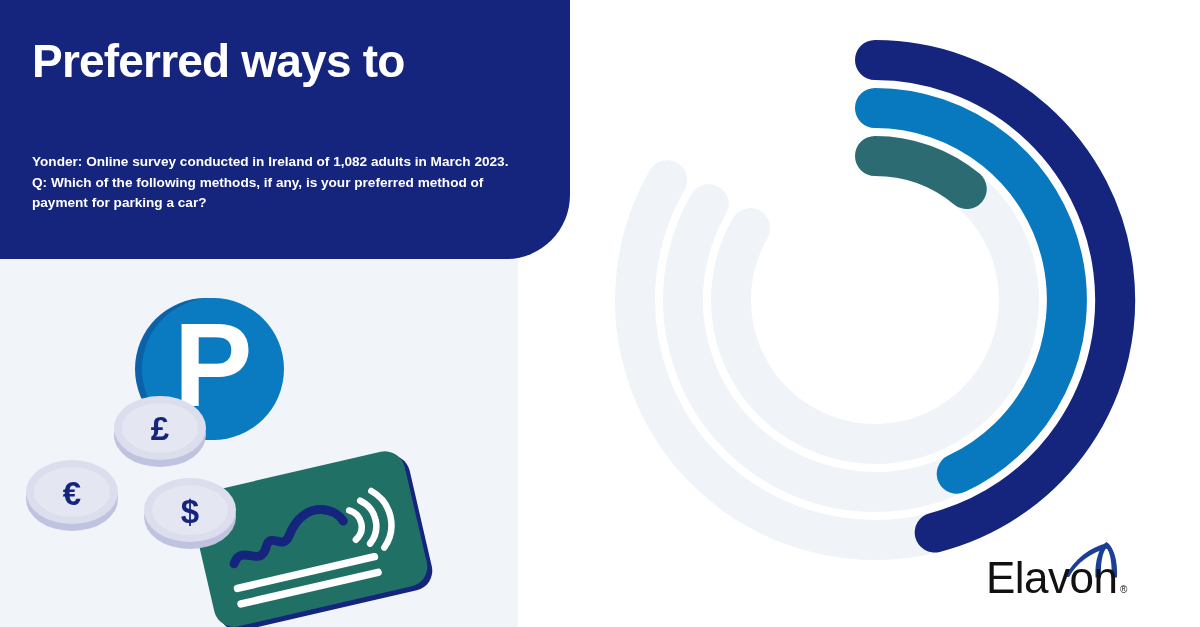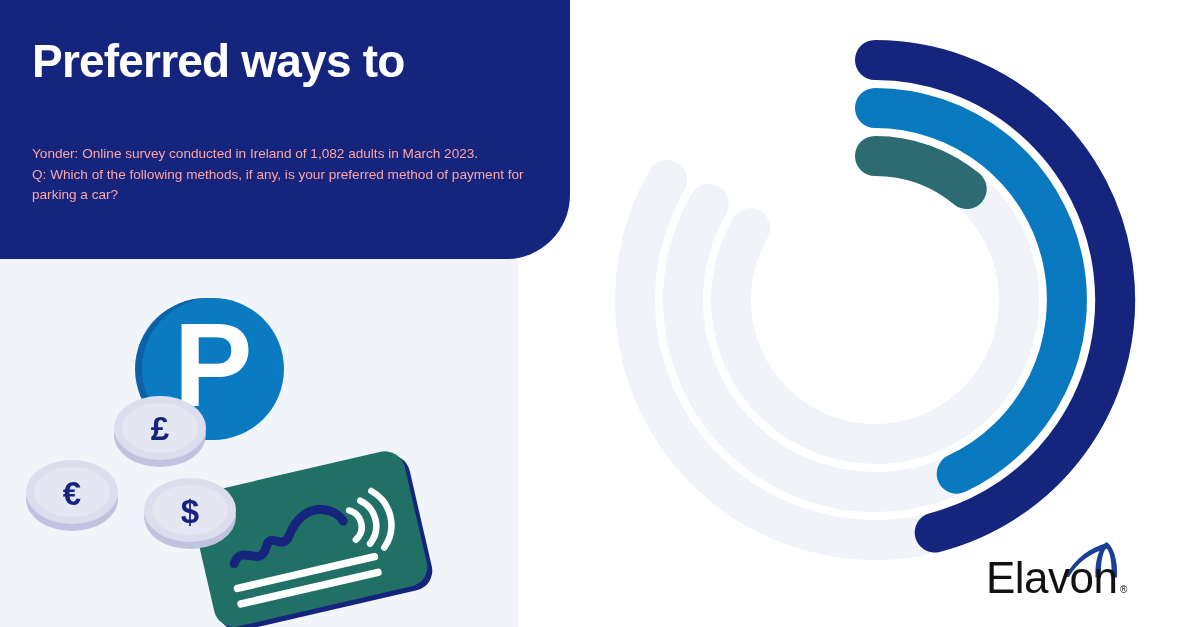--- a/index.html
+++ b/index.html
@@ -19,23 +19,23 @@
     background:#15257D;
     border-bottom-right-radius:64px;
   }
   .hero-title {
     position:absolute; left:32px; top:37px; width:500px;
     color:#ffffff;
     font-size:46px; line-height:49px; font-weight:bold;
     letter-spacing:-0.8px;
   }
   .hero-sub {
-    position:absolute; left:32px; top:144px; width:505px;
-    color:#fca5a5;
-    font-size:13.6px; line-height:20.5px; font-weight:normal;
+    position:absolute; left:32px; top:152px; width:505px;
+    color:#ffffff;
+    font-size:13.6px; line-height:20.5px; font-weight:bold;
   }
 
   
   .illus-panel {
     position:absolute; left:0; top:259px; width:518px; height:368px;
     background:#F1F5F9;
     overflow:hidden;
   }
   .illus-svg { position:absolute; left:0; top:0; }
 

